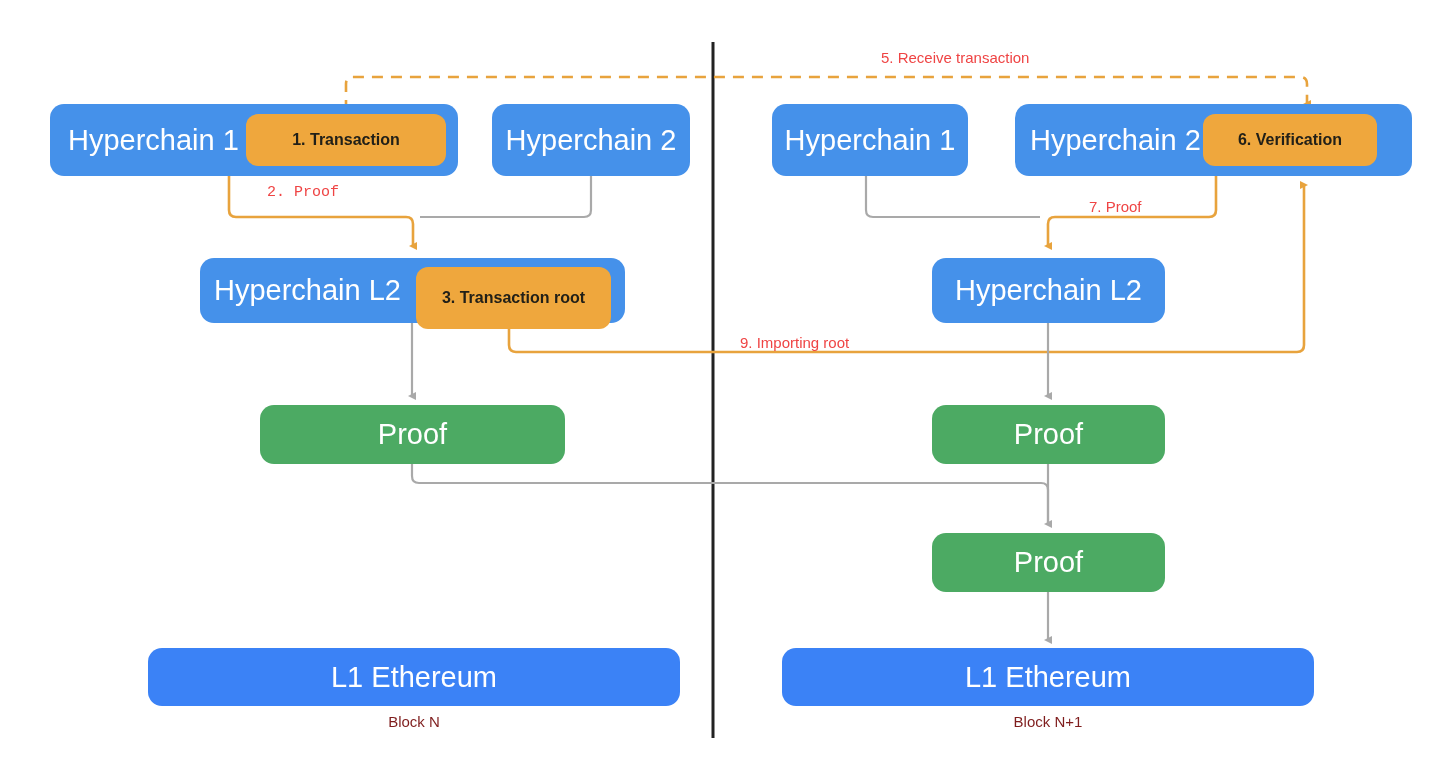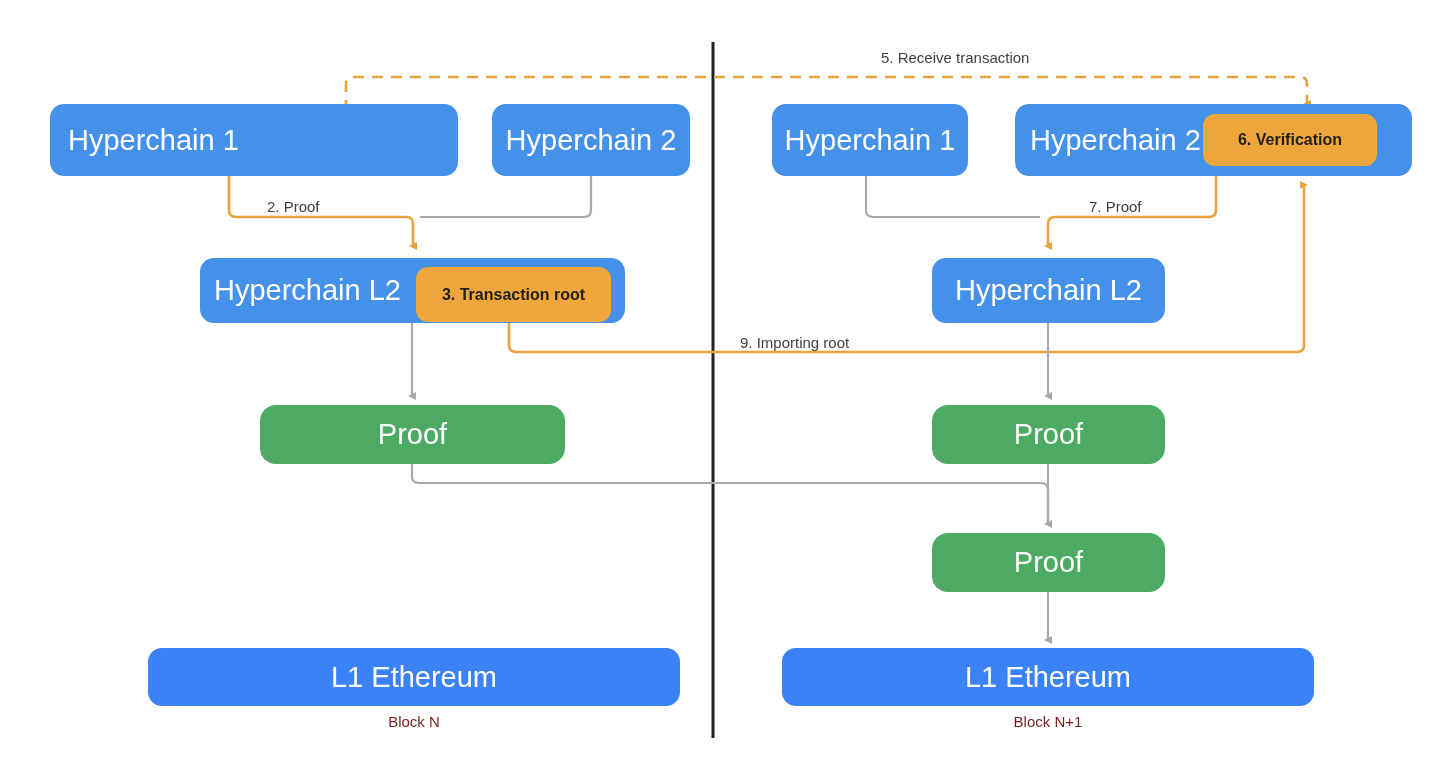--- a/index.html
+++ b/index.html
@@ -2,32 +2,32 @@
 <html><head>
 <meta charset="utf-8">
 <style>
   html,body{margin:0;padding:0;background:#ffffff;}
   body{width:1450px;height:768px;font-family:"Liberation Sans",sans-serif;overflow:hidden;}
   #stage{position:relative;width:1450px;height:768px;background:#fff;}
   #wires{position:absolute;left:0;top:0;width:1450px;height:768px;}
 
   .node{position:absolute;display:flex;align-items:center;border-radius:14px;box-sizing:border-box;}
   .node.blue{background:#4591ea;}
-  .node.green{background:#4caa63;border-radius:16px;}
+  .node.green{background:#4caa63;}
   .node.red{background:#3b82f6;}
 
   .node .title{color:#ffffff;font-size:29px;line-height:1;white-space:nowrap;}
   .node.centered{justify-content:center;}
   .node.centered .title{text-align:center;}
 
   .chip{position:absolute;display:flex;align-items:center;justify-content:center;
         background:#efa73d;border-radius:12px;box-sizing:border-box;}
   .chip .chip-label{color:#222018;font-size:16px;font-weight:bold;white-space:nowrap;}
 
-  .edge-label{position:absolute;color:#404040;font-size:15px;white-space:nowrap;
+  .edge-label{position:absolute;color:#ef4444;font-size:15px;white-space:nowrap;
               background:#ffffff;padding:0 5px;line-height:1;}
   .block-label{position:absolute;color:#7f1d1d;font-size:15px;white-space:nowrap;text-align:center;}
 </style>
 </head>
 <body>
 
 <div id="stage">
 
   <svg id="wires" viewBox="0 0 1450 768" preserveAspectRatio="none">
     <defs>
@@ -60,29 +60,32 @@
     <path d="M412,464 L412,476 Q412,483 419,483 L1041,483 Q1048,483 1048,490 L1048,524" fill="none" stroke="#a9a9a9" stroke-width="2.2" marker-end="url(#arrow-gray)"></path>
 
     <path d="M1048,464 L1048,524" fill="none" stroke="#a9a9a9" stroke-width="2.2"></path>
 
     <path d="M1048,592 L1048,640" fill="none" stroke="#a9a9a9" stroke-width="2.2" marker-end="url(#arrow-gray)"></path>
   </svg>
 
   <div class="node blue" style="left:50px;top:104px;width:408px;height:72px;padding-left:18px;">
     <span class="title">Hyperchain 1</span>
   </div>
+  <div class="chip" style="left:246px;top:114px;width:200px;height:52px;">
+    <span class="chip-label">1. Transaction</span>
+  </div>
 
   <div class="node blue centered" style="left:492px;top:104px;width:198px;height:72px;">
     <span class="title">Hyperchain 2</span>
   </div>
 
   <div class="node blue" style="left:200px;top:258px;width:425px;height:65px;padding-left:14px;">
     <span class="title">Hyperchain L2</span>
   </div>
-  <div class="chip" style="left:416px;top:267px;width:195px;height:55px;">
+  <div class="chip" style="left:416px;top:267px;width:195px;height:62px;">
     <span class="chip-label">3. Transaction root</span>
   </div>
 
   <div class="node green centered" style="left:260px;top:405px;width:305px;height:59px;">
     <span class="title">Proof</span>
   </div>
 
   <div class="node red centered" style="left:148px;top:648px;width:532px;height:58px;">
     <span class="title">L1 Ethereum</span>
   </div>
@@ -109,21 +112,21 @@
 
   <div class="node green centered" style="left:932px;top:533px;width:233px;height:59px;">
     <span class="title">Proof</span>
   </div>
 
   <div class="node red centered" style="left:782px;top:648px;width:532px;height:58px;">
     <span class="title">L1 Ethereum</span>
   </div>
   <div class="block-label" style="left:782px;top:713px;width:532px;">Block N+1</div>
 
-  <div class="edge-label" style="left:262px;top:199px;">2. Proof</div>
+  <div class="edge-label" style="left:262px;top:185px;font-family:Liberation Mono, monospace;">2. Proof</div>
 
   <div class="edge-label" style="left:735px;top:335px;">9. Importing root</div>
 
   <div class="edge-label" style="left:876px;top:50px;">5. Receive transaction</div>
 
   <div class="edge-label" style="left:1084px;top:199px;">7. Proof</div>
 
 </div>
 
 </body></html>

